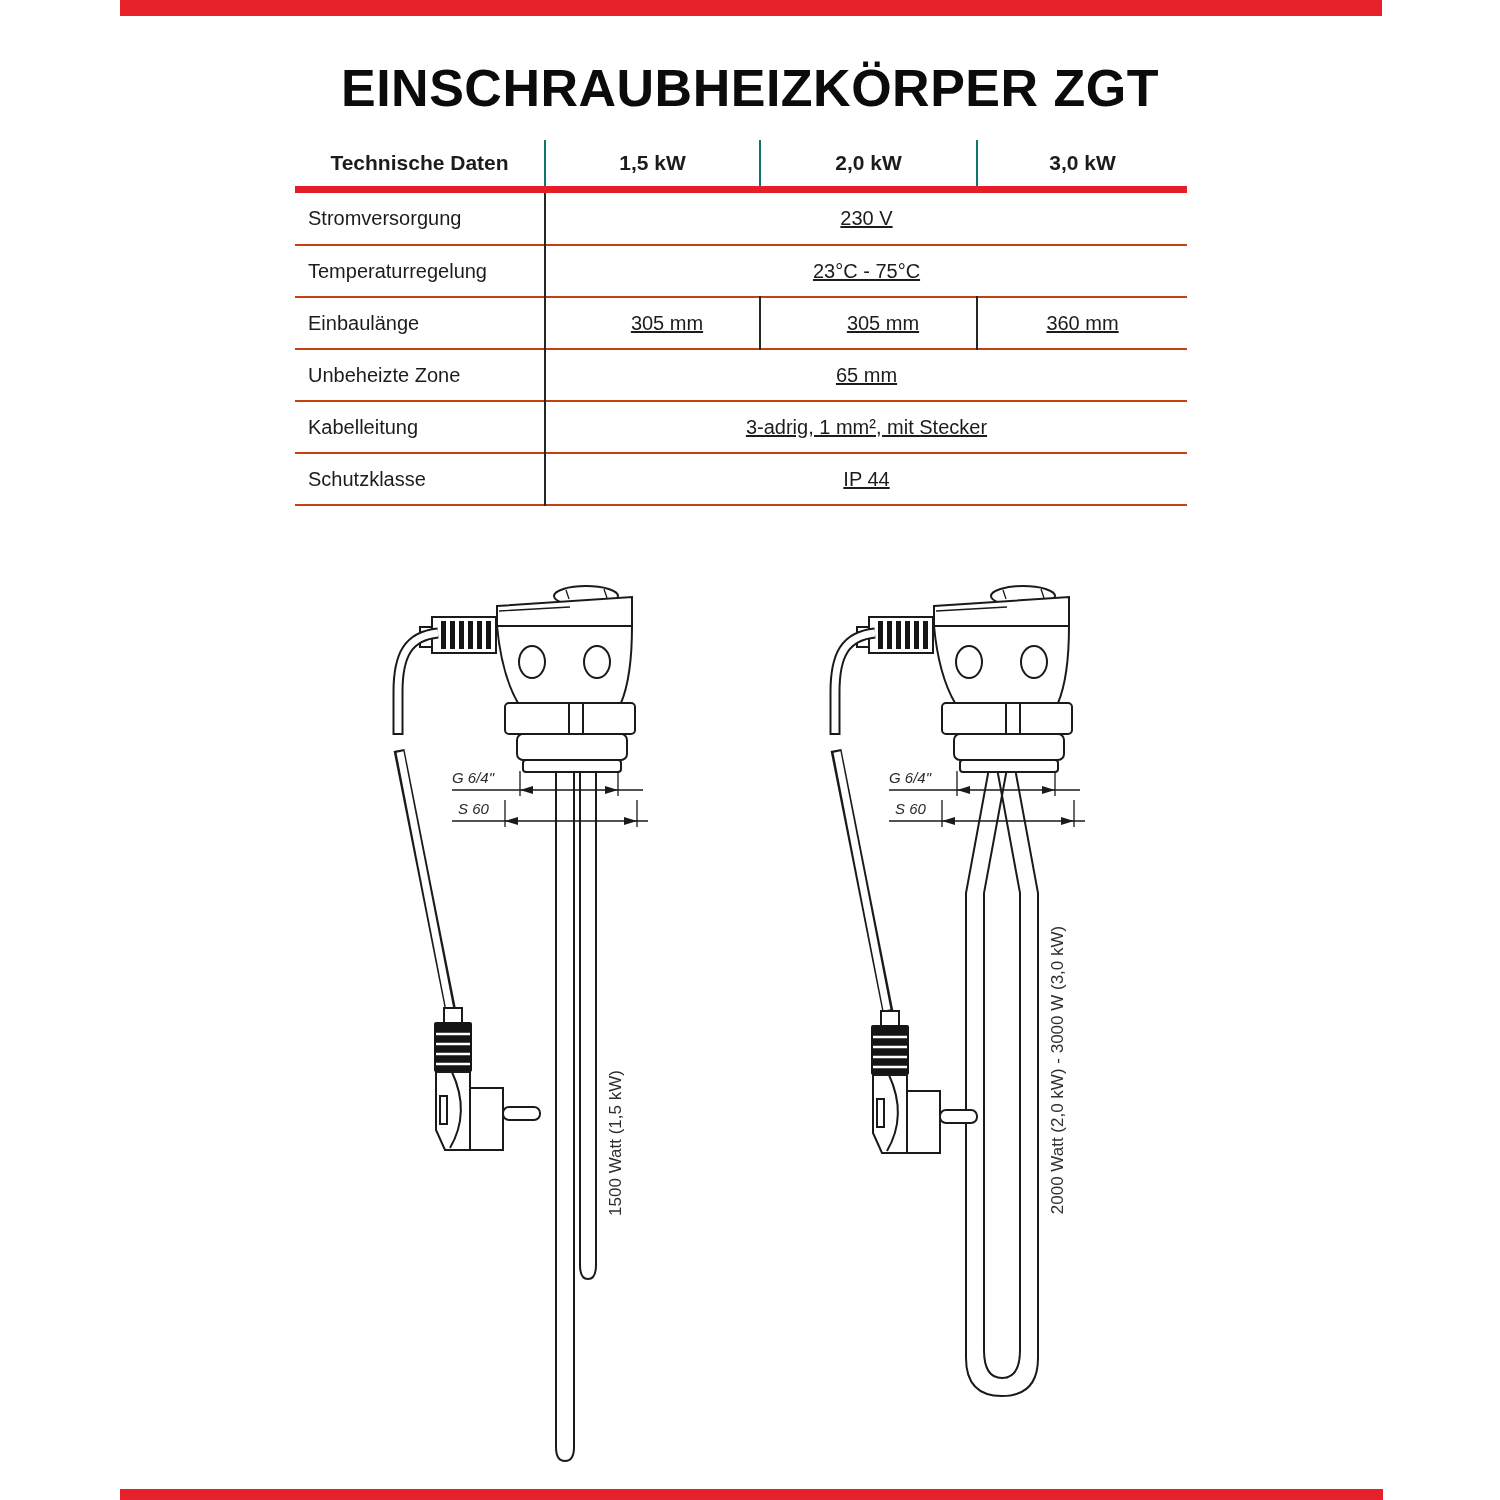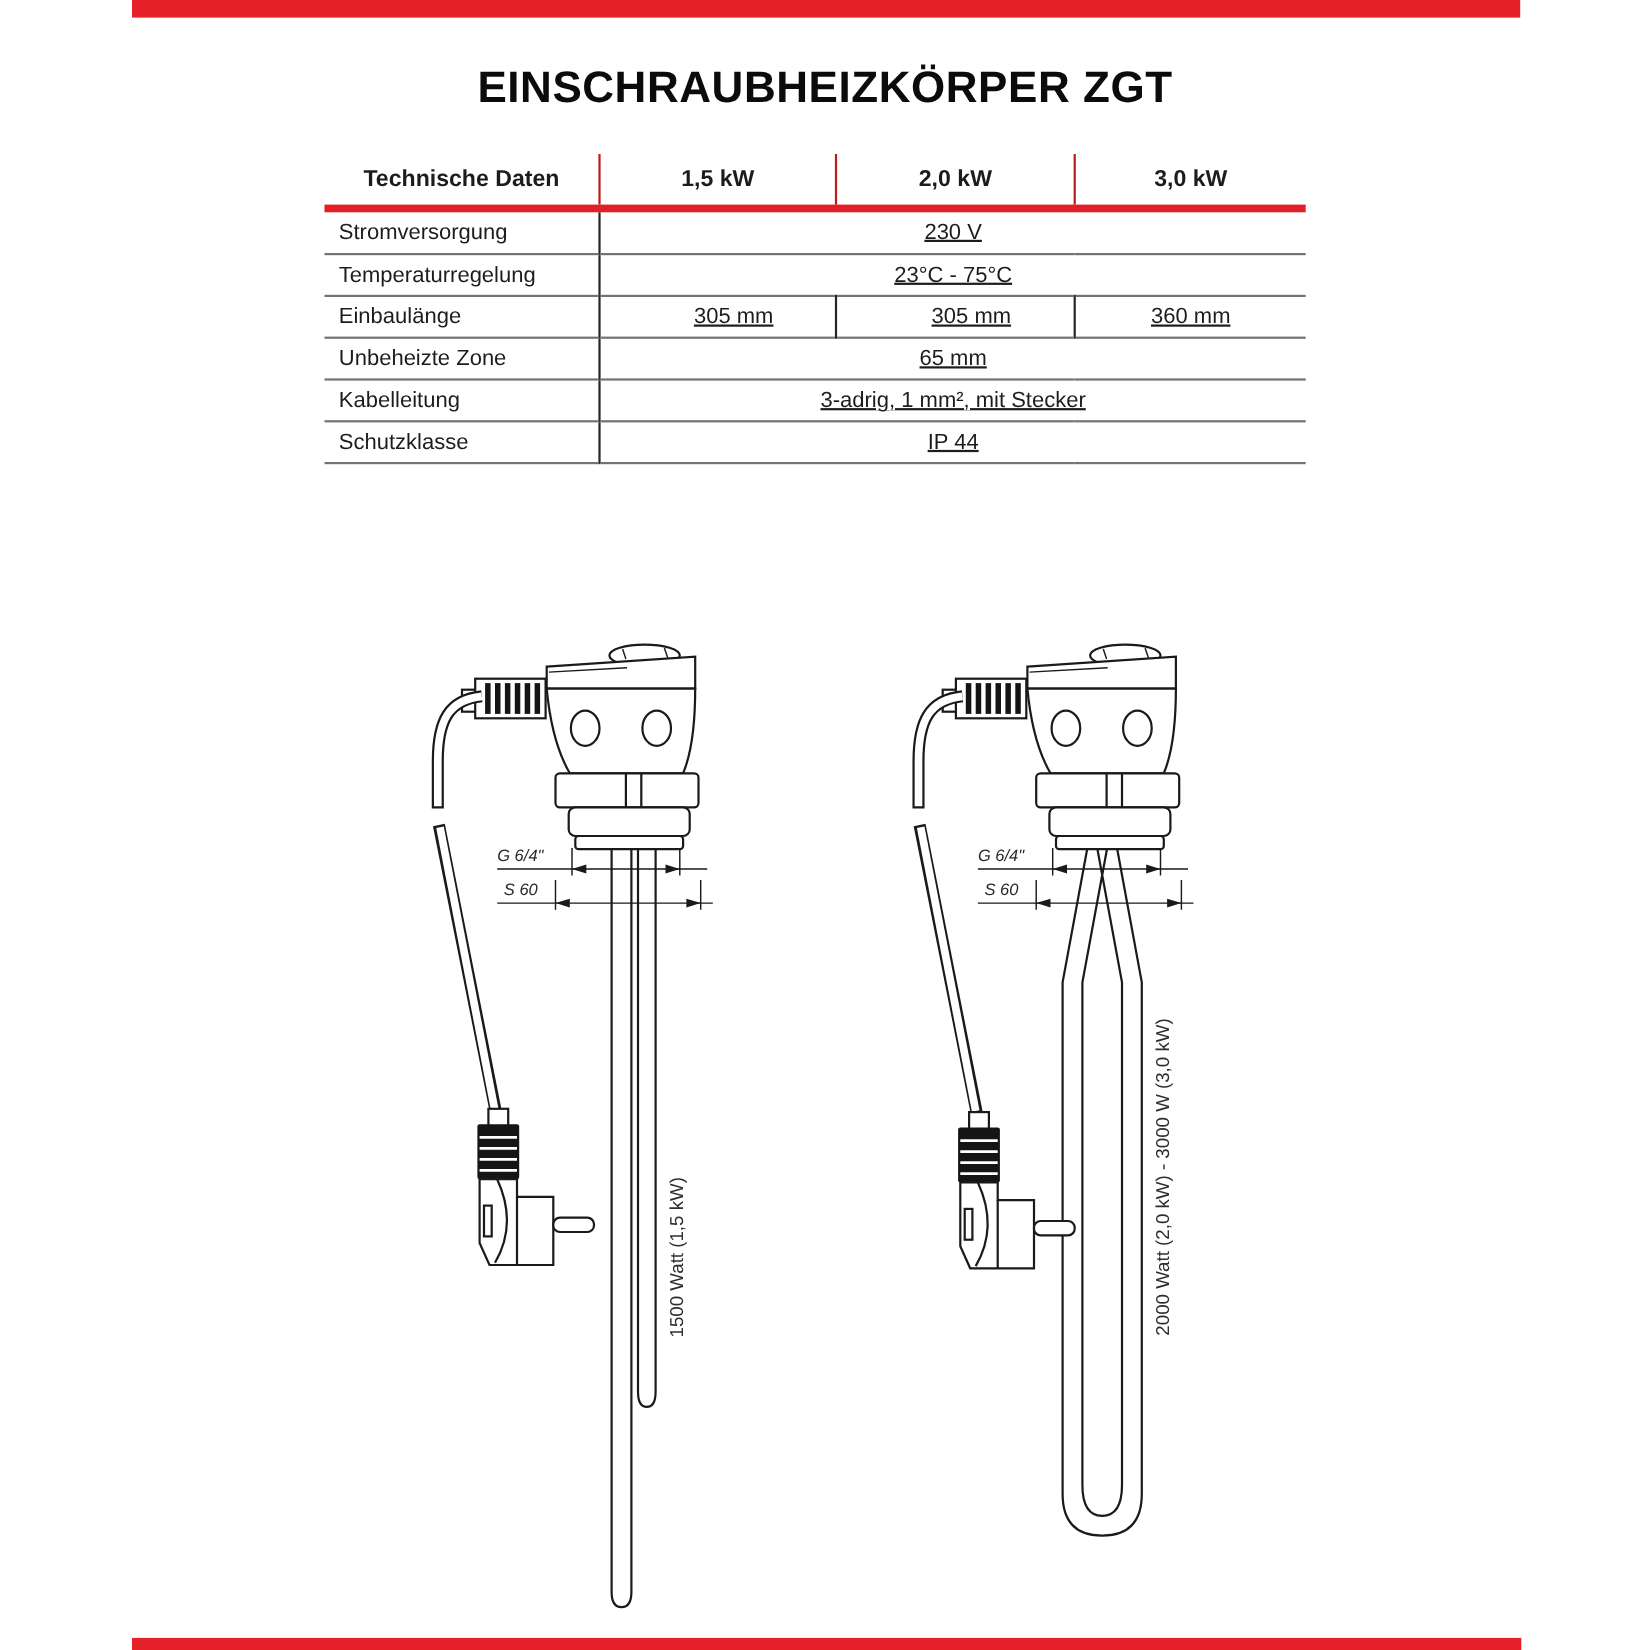--- a/index.html
+++ b/index.html
@@ -6,35 +6,35 @@
   body {
     width:1500px; height:1500px; position:relative; overflow:hidden;
     background:#ffffff; font-family:"Liberation Sans", sans-serif;
   }
   .accent-bar { position:absolute; background:#e62129; }
   .accent-bar.top    { left:120px; top:0; width:1262px; height:16px; }
   .accent-bar.bottom { left:120px; top:1489px; width:1263px; height:11px; }
 
   .page-title {
     position:absolute; top:58px; left:0; width:100%;
-    text-align:center; font-size:40px; font-weight:bold; color:#0b0b0b;
+    text-align:center; font-size:52px; font-weight:bold; color:#0b0b0b;
     letter-spacing:0.5px;
   }
 
   .table-wrap { position:absolute; left:295px; top:140px; }
   table.spec-table {
     border-collapse:collapse; width:892px; table-layout:fixed; color:#1c1c1c;
   }
   table.spec-table thead th {
     font-weight:bold; font-size:21px; height:46px;
     vertical-align:middle; text-align:center; padding:0;
   }
-  table.spec-table thead th.sep { border-right:2px solid #b91c1c; }
+  table.spec-table thead th.sep { border-right:2px solid #0f766e; }
   tr.divider-row td { height:7px; background:#e31e26; padding:0; border:none; }
-  tbody tr.data-row { height:38px; border-bottom:2px solid #737373; }
+  tbody tr.data-row { height:52px; border-bottom:2px solid #c2410c; }
   td.label-cell {
     text-align:left; padding:0 0 0 13px; font-size:20px;
     border-right:2px solid #262626; white-space:nowrap;
   }
   td.value-cell { text-align:center; font-size:20px; padding:0;text-decoration:underline; }
   td.colsep { border-right:2px solid #262626;padding-left:29px; }
 
   svg.drawings { position:absolute; left:0; top:0; }
   svg text { font-family:"Liberation Sans", sans-serif; }
   .dim-label { font-size:15px; font-style:italic; fill:#2a2a2a; }

